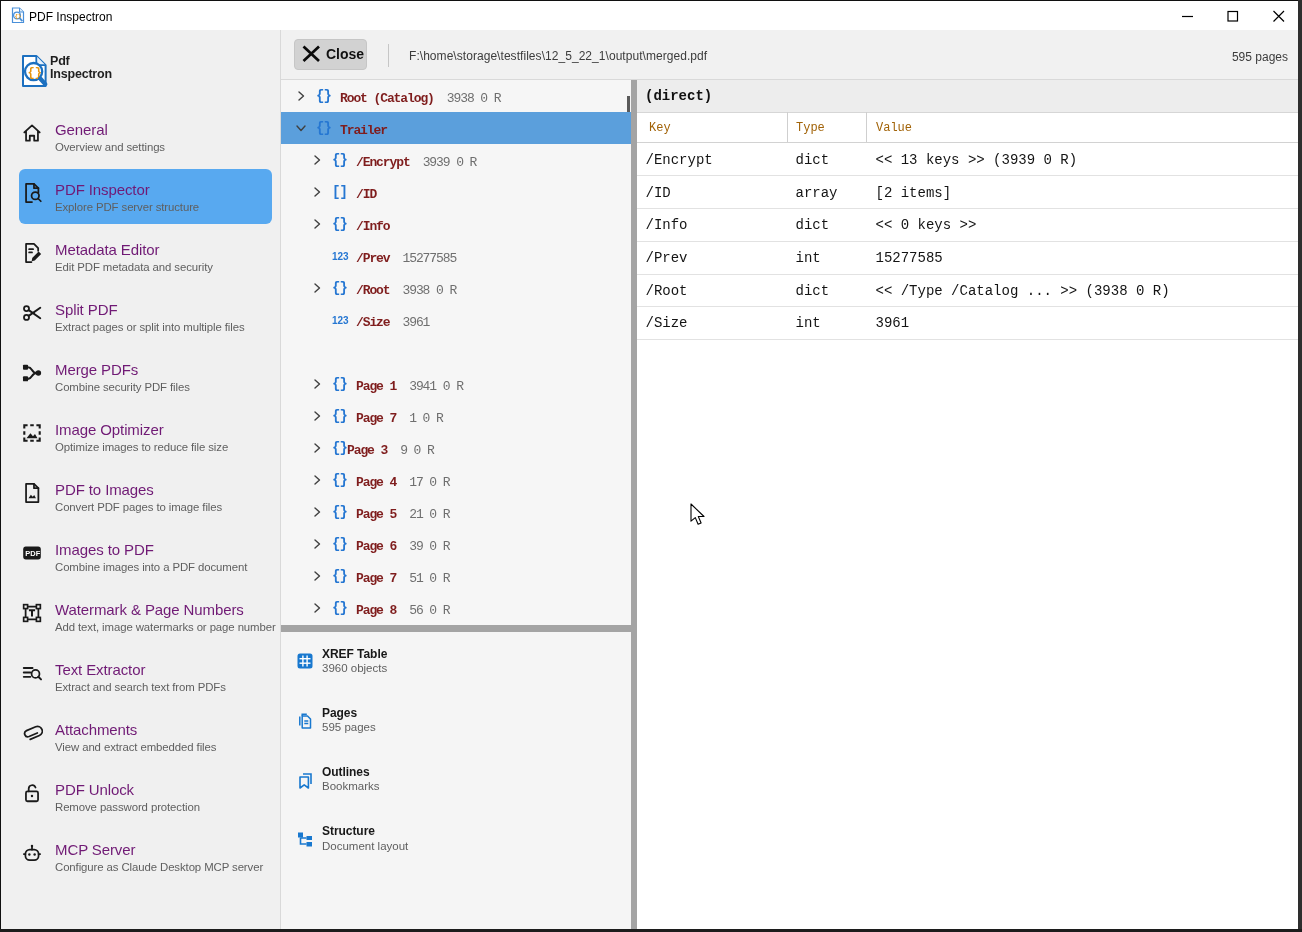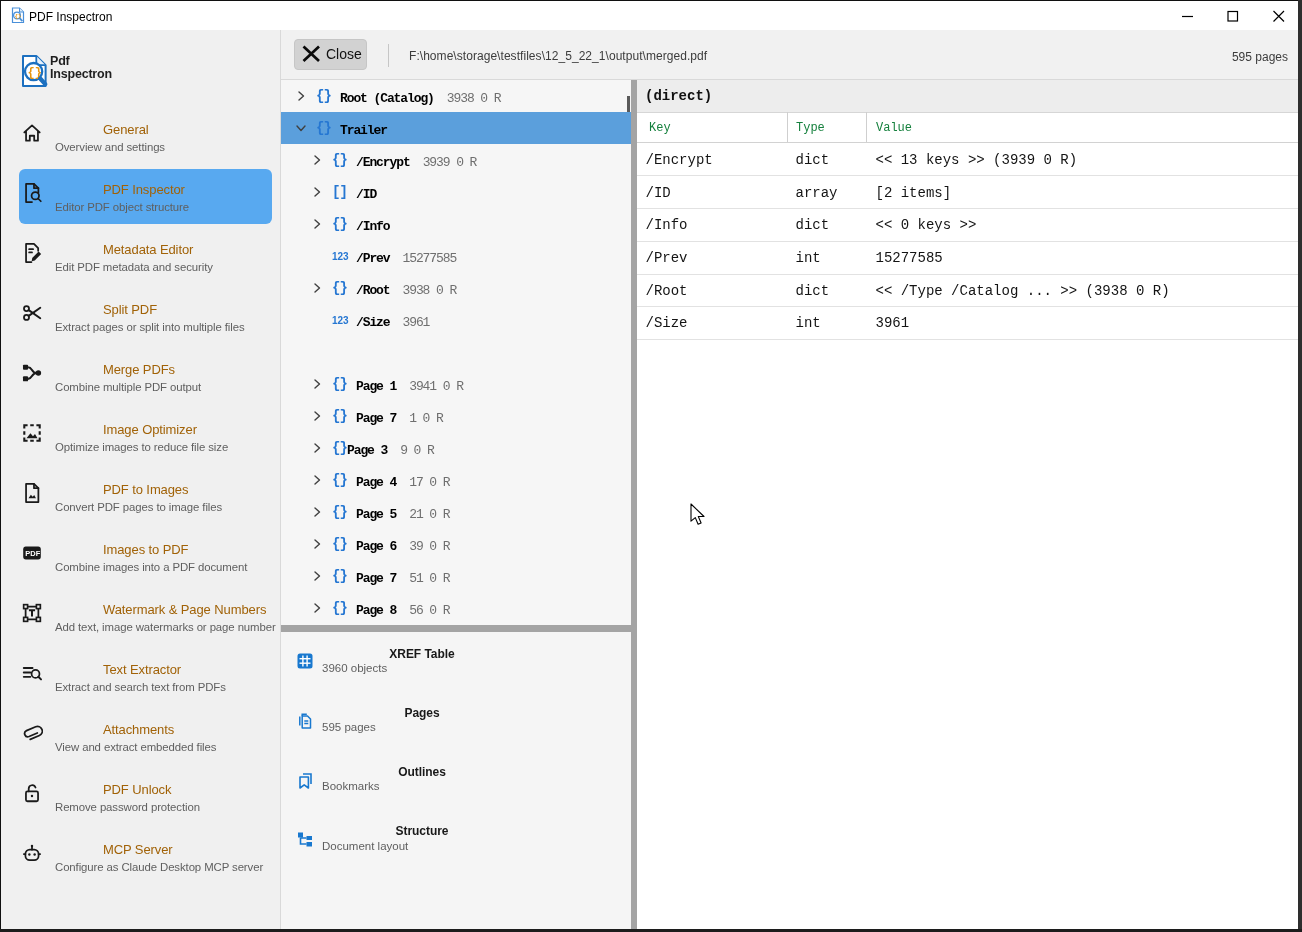--- a/index.html
+++ b/index.html
@@ -10,51 +10,51 @@
   #topborder{left:0;top:0;width:1302px;height:1px;background:#101010;}
   #leftborder{left:0;top:0;width:1px;height:932px;background:#101010;}
   #rightborder{left:1298px;top:0;width:4px;height:932px;background:#2e2e2e;}
   #bottomborder{left:0;top:929px;width:1302px;height:3px;background:#1c1c1c;}
   
   #titlebar{left:1px;top:1px;width:1298px;height:29px;background:#fff;text-align:right;}
   #titletext{left:28px;top:9px;font-size:12px;color:#000;}
   
   #sidebar{left:1px;top:30px;width:279px;height:899px;background:#f0f0f0;border-right:1px solid #d9d9d9;overflow:hidden;}
   .navsel{left:18px;top:139px;width:253px;height:55px;background:#58a9f0;border-radius:6px;}
-  .navtitle{left:54px;width:215px;height:20px;font-size:13px;color:#a16207;line-height:20px;letter-spacing:-0.1px;margin-left:48px;}
+  .navtitle{left:54px;width:215px;height:20px;font-size:15px;color:#701a75;line-height:20px;letter-spacing:-0.1px;}
   .navsub{left:54px;white-space:nowrap;height:15px;font-size:11.4px;color:#5f5f5f;line-height:15px;letter-spacing:-0.1px;}
   .navicon{left:20px;width:22px;height:22px;}
   #logotext{left:49px;top:25px;font-size:12.5px;font-weight:bold;color:#1f1f1f;line-height:12.5px;letter-spacing:-0.2px;}
   
   #toolbar{left:281px;top:30px;width:1018px;height:49px;background:#f1f1f1;border-bottom:1px solid #d9d9d9;}
-  #closebtn{left:12.5px;top:8.5px;width:71px;height:29px;background:#d2d2d2;border:1px solid #c6c6c6;border-radius:4px;}
+  #closebtn{left:12.5px;top:8.5px;width:71px;height:29px;background:#d2d2d2;border:1px solid #c6c6c6;border-radius:4px;font-weight:bold;}
   #toolsep{left:106.5px;top:14px;width:1px;height:23px;background:#c6c6c6;}
   #pathtext{left:128px;top:18.5px;font-size:12px;color:#3c3c3c;letter-spacing:0.05px;}
   #pagestext{right:11px;top:19.5px;font-size:12px;color:#3c3c3c;}
   
   #treecol{left:281px;top:80px;width:350px;height:545px;background:#f6f6f6;overflow:hidden;}
   .trow{position:absolute;left:0;width:350px;height:32px;}
   .trow.sel{background:#5b9fdc;}
-  .tname{font-family:"Liberation Mono",monospace;font-size:13px;letter-spacing:-1.1px;font-weight:bold;color:#000000;}
+  .tname{font-family:"Liberation Mono",monospace;font-size:13px;letter-spacing:-1.1px;font-weight:bold;color:#7f1d1d;}
   .tref{font-family:"Liberation Mono",monospace;font-size:13px;letter-spacing:-1.1px;font-weight:normal;color:#6f6f6f;margin-left:13px;}
   .brace{position:absolute;font-family:"Liberation Mono",monospace;font-weight:bold;color:#2677d2;font-size:14px;letter-spacing:-1px;}
   .n123{position:absolute;font-family:"Liberation Sans",sans-serif;font-weight:bold;color:#2677d2;font-size:10px;letter-spacing:0px;}
   .chev{position:absolute;}
   #scrollthumb{left:346px;top:16px;width:3px;height:16px;background:#5a5a5a;}
   #hsplit{left:281px;top:625px;width:350px;height:6.5px;background:#a4a4a4;}
   #botpanel{left:281px;top:631.5px;width:350px;height:297.5px;background:#f5f5f5;}
-  .bptitle{left:41px;width:200px;font-size:12px;letter-spacing:-0.05px;font-weight:bold;color:#191919;line-height:16px;text-align:center;}
+  .bptitle{left:41px;width:200px;font-size:12px;letter-spacing:-0.05px;font-weight:bold;color:#191919;line-height:16px;}
   .bpsub{left:41px;width:250px;font-size:11.5px;color:#5f5f5f;line-height:15px;}
   .bpicon{left:16px;width:16px;height:16px;}
   #vsplit{left:631px;top:80px;width:6px;height:849px;background:#a4a4a4;}
   
   #rightpanel{left:637px;top:80px;width:662px;height:849px;background:#fff;}
   #direct{left:0;top:0;width:662px;height:32px;background:#ededed;border-bottom:1px solid #d6d6d6;}
   #directtext{left:8px;top:8px;font-family:"Liberation Mono",monospace;font-size:14px;font-weight:bold;color:#111;}
-  .hdrcell{top:40.5px;font-family:"Liberation Mono",monospace;font-size:12px;color:#15803d;}
+  .hdrcell{top:40.5px;font-family:"Liberation Mono",monospace;font-size:12px;color:#a16207;}
   .vline{top:32px;width:1px;height:30.3px;background:#cfcfcf;}
   #hdrline{left:0;top:62.3px;width:662px;height:1px;background:#d2d2d2;}
   .drow{left:0;width:661px;height:32.7px;border-bottom:1px solid #e2e2e2;}
   .dcell{position:absolute;top:9px;font-family:"Liberation Mono",monospace;font-size:14px;color:#141414;white-space:nowrap;}
 </style>
 </head>
 <body>
 <div id="win">
   <div class="abs" id="titlebar">
     <svg class="abs" style="left:10px;top:6px" width="14" height="17" viewBox="0 0 14 17">
@@ -87,21 +87,21 @@
       </svg>
     <div class="abs navtitle" style="top:89.5px">General</div>
     <div class="abs navsub" style="top:109.5px">Overview and settings</div>
     <svg class="abs navicon" style="top:152px" viewBox="0 0 20 20">
         <path d="M15.8 9.5 V5.6 L11.8 1.8 H4.6 V18.2 H10" stroke="#1a1a1a" fill="none" stroke-width="1.6" stroke-linecap="round" stroke-linejoin="round"></path>
         <path d="M11.8 1.8 V5.6 H15.8" stroke="#1a1a1a" fill="none" stroke-width="1.6" stroke-linecap="round" stroke-linejoin="round"></path>
         <circle cx="13" cy="12.5" r="3.4" stroke="#1a1a1a" fill="none" stroke-width="1.6" stroke-linecap="round" stroke-linejoin="round"></circle>
         <line x1="15.5" y1="15" x2="18" y2="17.5" stroke="#1a1a1a" fill="none" stroke-width="1.6" stroke-linecap="round" stroke-linejoin="round"></line>
       </svg>
     <div class="abs navtitle" style="top:149.5px">PDF Inspector</div>
-    <div class="abs navsub" style="top:169.5px">Editor PDF object structure</div>
+    <div class="abs navsub" style="top:169.5px">Explore PDF server structure</div>
     <svg class="abs navicon" style="top:212px" viewBox="0 0 20 20">
         <path d="M15.6 8 V5.6 L11.8 1.8 H4.6 V18.2 H9.5" stroke="#1a1a1a" fill="none" stroke-width="1.6" stroke-linecap="round" stroke-linejoin="round"></path>
         <path d="M7.4 6.5 H11 M7.4 9.5 H10" stroke="#1a1a1a" fill="none" stroke-width="1.6" stroke-linecap="round" stroke-linejoin="round"></path>
         <path d="M10.2 14.6 L16 8.7 L18.3 11 L12.5 16.9 L9.7 17.5 Z" fill="#1a1a1a" stroke="none"></path>
       </svg>
     <div class="abs navtitle" style="top:209.5px">Metadata Editor</div>
     <div class="abs navsub" style="top:229.5px">Edit PDF metadata and security</div>
     <svg class="abs navicon" style="top:272px" viewBox="0 0 20 20">
         <circle cx="5" cy="6" r="2.3" stroke="#1a1a1a" fill="none" stroke-width="1.6" stroke-linecap="round" stroke-linejoin="round"></circle>
         <circle cx="5" cy="14" r="2.3" stroke="#1a1a1a" fill="none" stroke-width="1.6" stroke-linecap="round" stroke-linejoin="round"></circle>
@@ -110,21 +110,21 @@
       </svg>
     <div class="abs navtitle" style="top:269.5px">Split PDF</div>
     <div class="abs navsub" style="top:289.5px">Extract pages or split into multiple files</div>
     <svg class="abs navicon" style="top:332px" viewBox="0 0 20 20">
         <rect x="1.8" y="2.4" width="4.6" height="4.6" fill="#1a1a1a" rx="0.8"></rect>
         <rect x="1.8" y="13" width="4.6" height="4.6" fill="#1a1a1a" rx="0.8"></rect>
         <circle cx="15.8" cy="10" r="2.5" fill="#1a1a1a"></circle>
         <path d="M6.4 4.7 C 10.5 4.7 9.5 10 14 10 M6.4 15.3 C 10.5 15.3 9.5 10 14 10" stroke="#1a1a1a" stroke-width="1.9" fill="none"></path>
       </svg>
     <div class="abs navtitle" style="top:329.5px">Merge PDFs</div>
-    <div class="abs navsub" style="top:349.5px">Combine multiple PDF output</div>
+    <div class="abs navsub" style="top:349.5px">Combine security PDF files</div>
     <svg class="abs navicon" style="top:392px" viewBox="0 0 20 20">
         <path d="M3 6 V3 H6 M8.4 3 H11.6 M14 3 H17 V6 M17 8.4 V11.6 M17 14 V17 H14 M11.6 17 H8.4 M6 17 H3 V14 M3 11.6 V8.4" stroke="#1a1a1a" stroke-width="1.9" fill="none"></path>
         <path d="M5 14.8 L8.6 10.2 L10.9 13 L12.7 11 L15 14.8 Z" fill="#1a1a1a"></path>
       </svg>
     <div class="abs navtitle" style="top:389.5px">Image Optimizer</div>
     <div class="abs navsub" style="top:409.5px">Optimize images to reduce file size</div>
     <svg class="abs navicon" style="top:452px" viewBox="0 0 20 20">
         <path d="M4.6 18.2 V1.8 H11.8 L15.8 5.6 V18.2 Z" stroke="#1a1a1a" fill="none" stroke-width="1.6" stroke-linecap="round" stroke-linejoin="round"></path>
         <path d="M11.8 1.8 V5.6 H15.8" stroke="#1a1a1a" fill="none" stroke-width="1.6" stroke-linecap="round" stroke-linejoin="round"></path>
         <path d="M6.8 14.8 L9 11.6 L10.6 13.4 L12 11.9 L13.6 14.8 Z" fill="#1a1a1a"></path>

